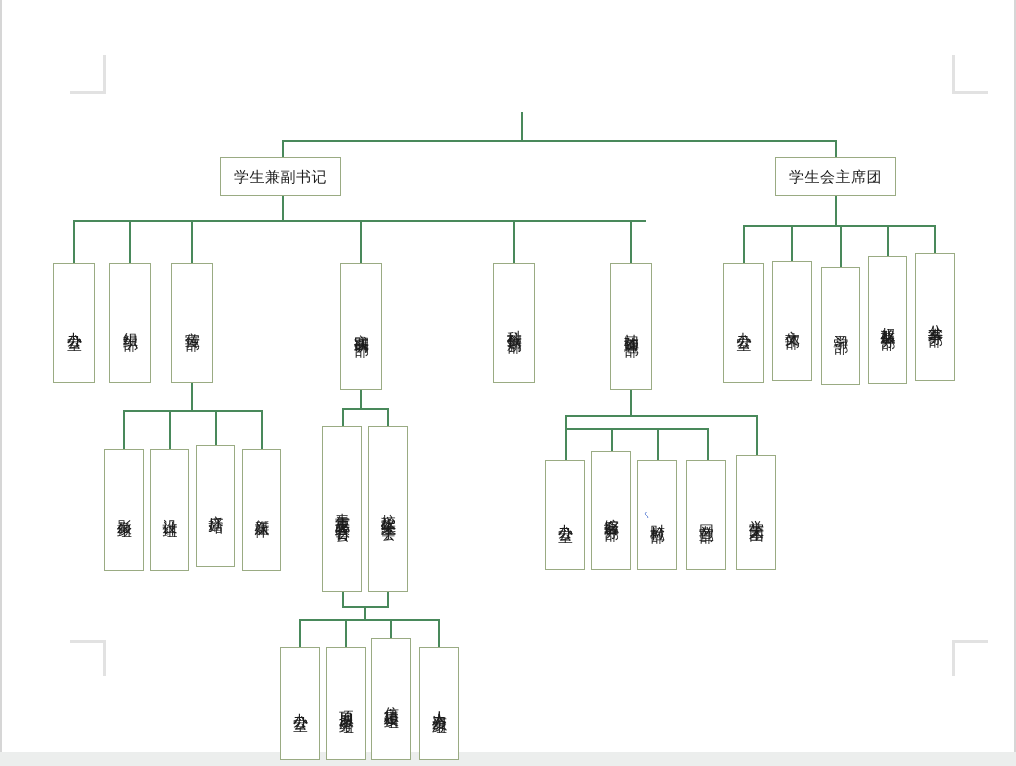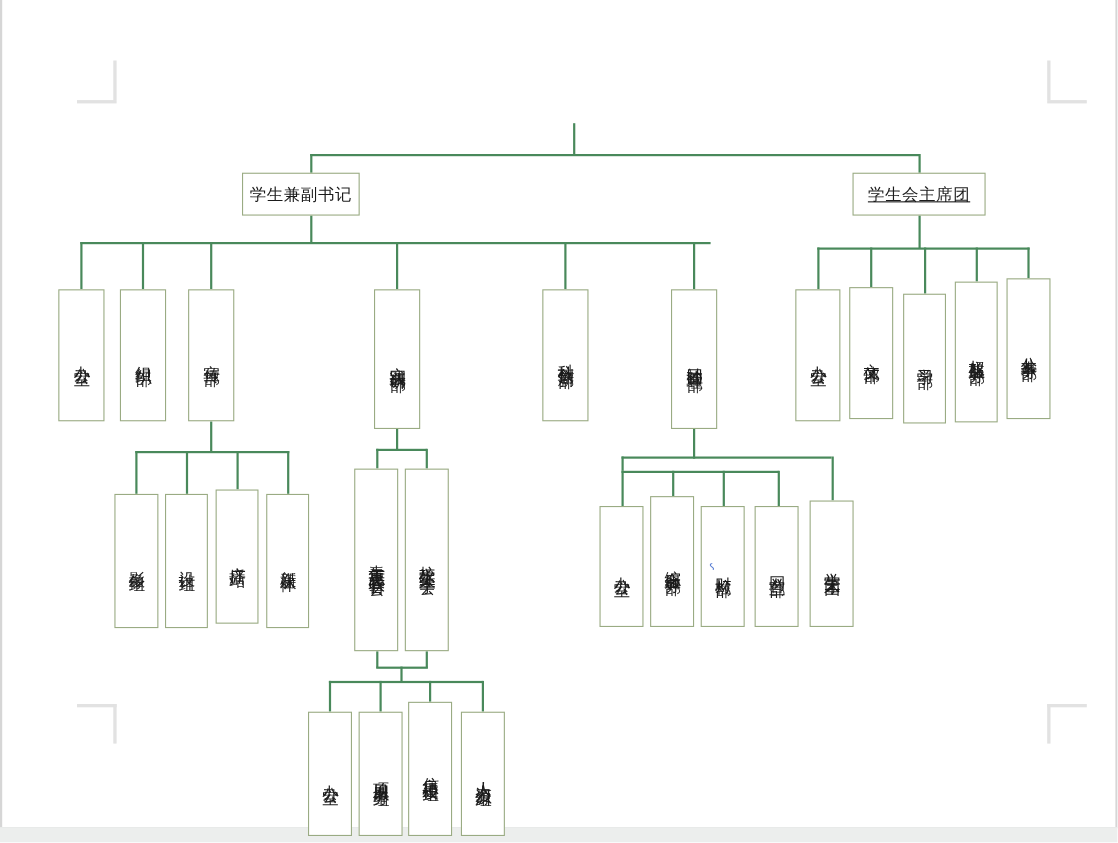--- a/index.html
+++ b/index.html
@@ -140,24 +140,24 @@
   <div class="ln lnv" style="left:387px;top:592px;height:15px;"></div>
   <div class="ln lnh" style="left:342px;top:606px;width:47px;"></div>
   <div class="ln lnv" style="left:364px;top:606px;height:14px;"></div>
   <div class="ln lnh" style="left:299px;top:619px;width:140px;"></div>
   <div class="ln lnv" style="left:299px;top:619px;height:28px;"></div>
   <div class="ln lnv" style="left:345px;top:619px;height:28px;"></div>
   <div class="ln lnv" style="left:390px;top:619px;height:19px;"></div>
   <div class="ln lnv" style="left:438px;top:619px;height:28px;"></div>
 
 
-  <div class="node" style="left:220px;top:157px;width:107px;height:39px;">
+  <div class="node" style="left:220px;top:157px;width:121px;height:39px;">
     <span class="lbl">学生兼副书记</span>
   </div>
-  <div class="node" style="left:775px;top:157px;width:121px;height:39px;text-decoration:underline;">
+  <div class="node" style="left:775px;top:157px;width:121px;height:39px;">
     <span class="lbl">学生会主席团</span>
   </div>
 
   <div class="node vert" style="left:53px;top:263px;width:42px;height:120px;">
     <span class="lbl">办公室</span>
   </div>
   <div class="node vert" style="left:109px;top:263px;width:42px;height:120px;">
     <span class="lbl">组织部</span>
   </div>
   <div class="node vert" style="left:171px;top:263px;width:42px;height:120px;">

